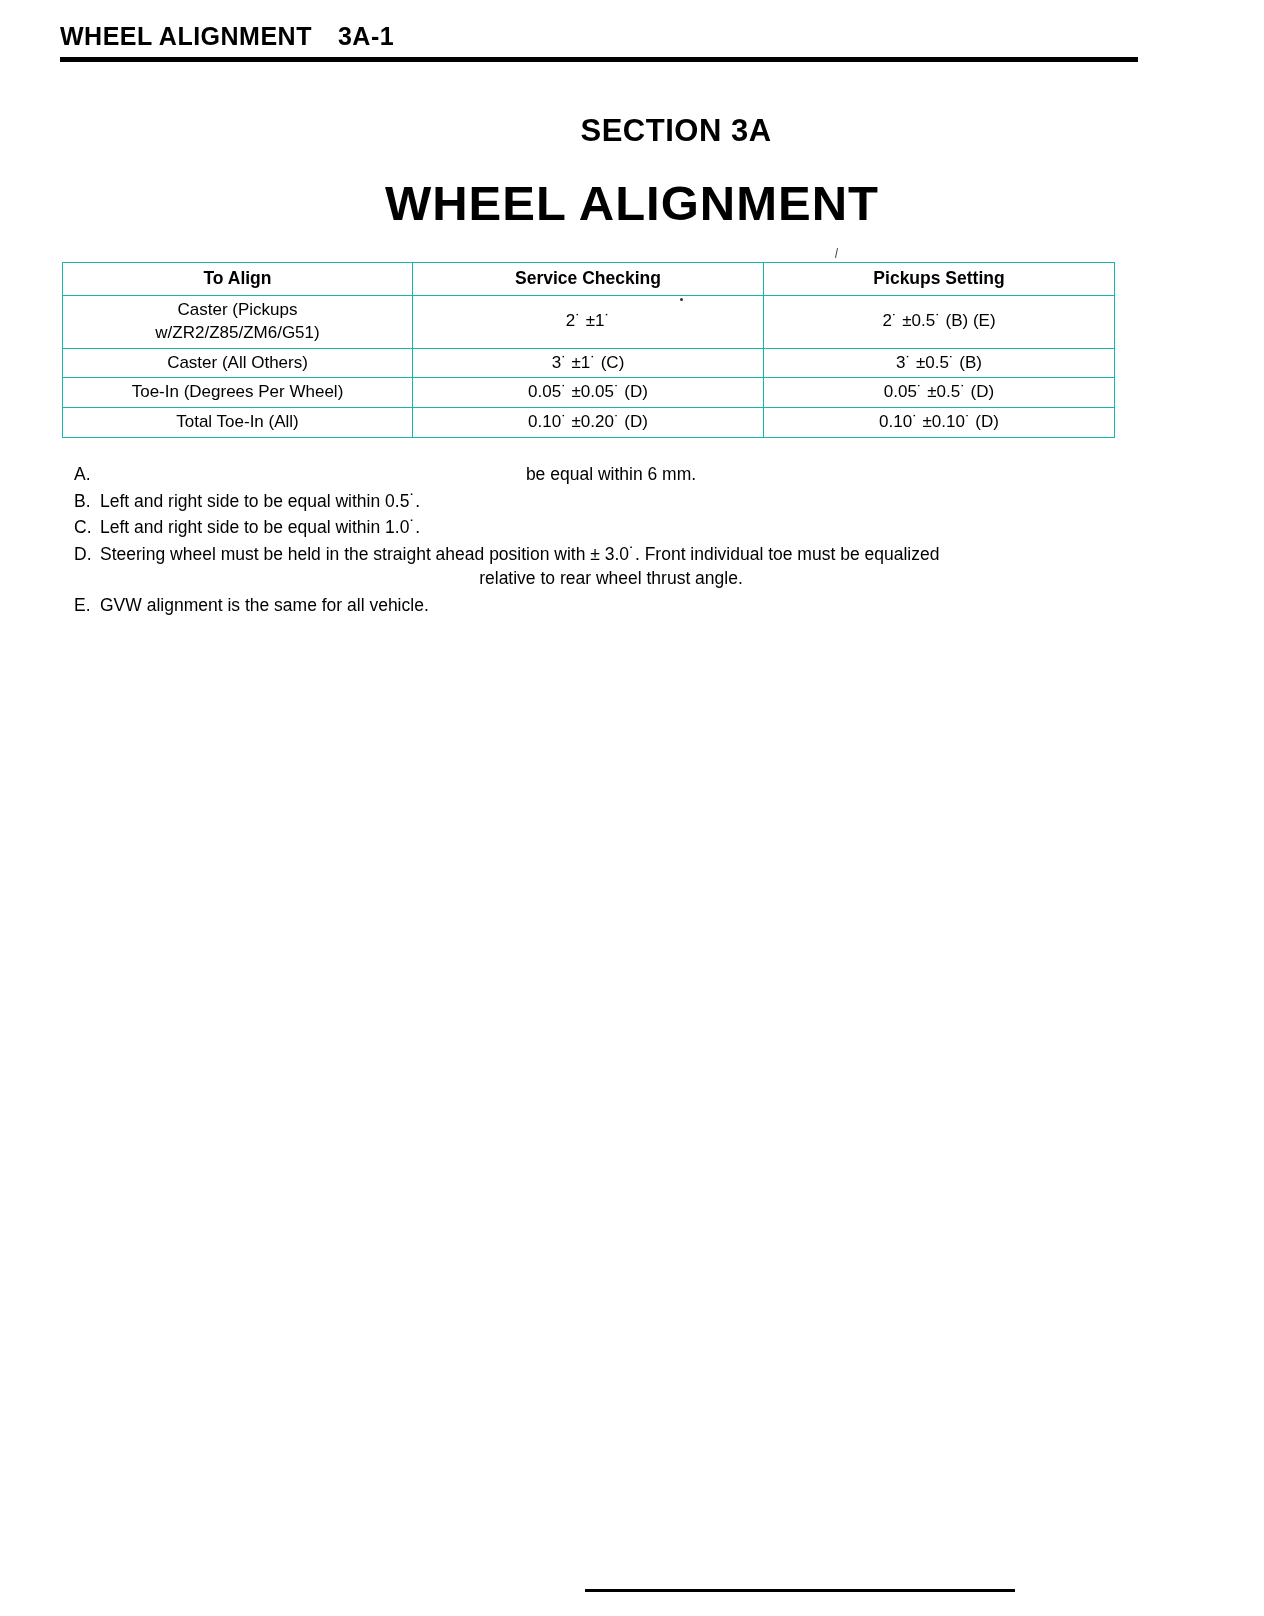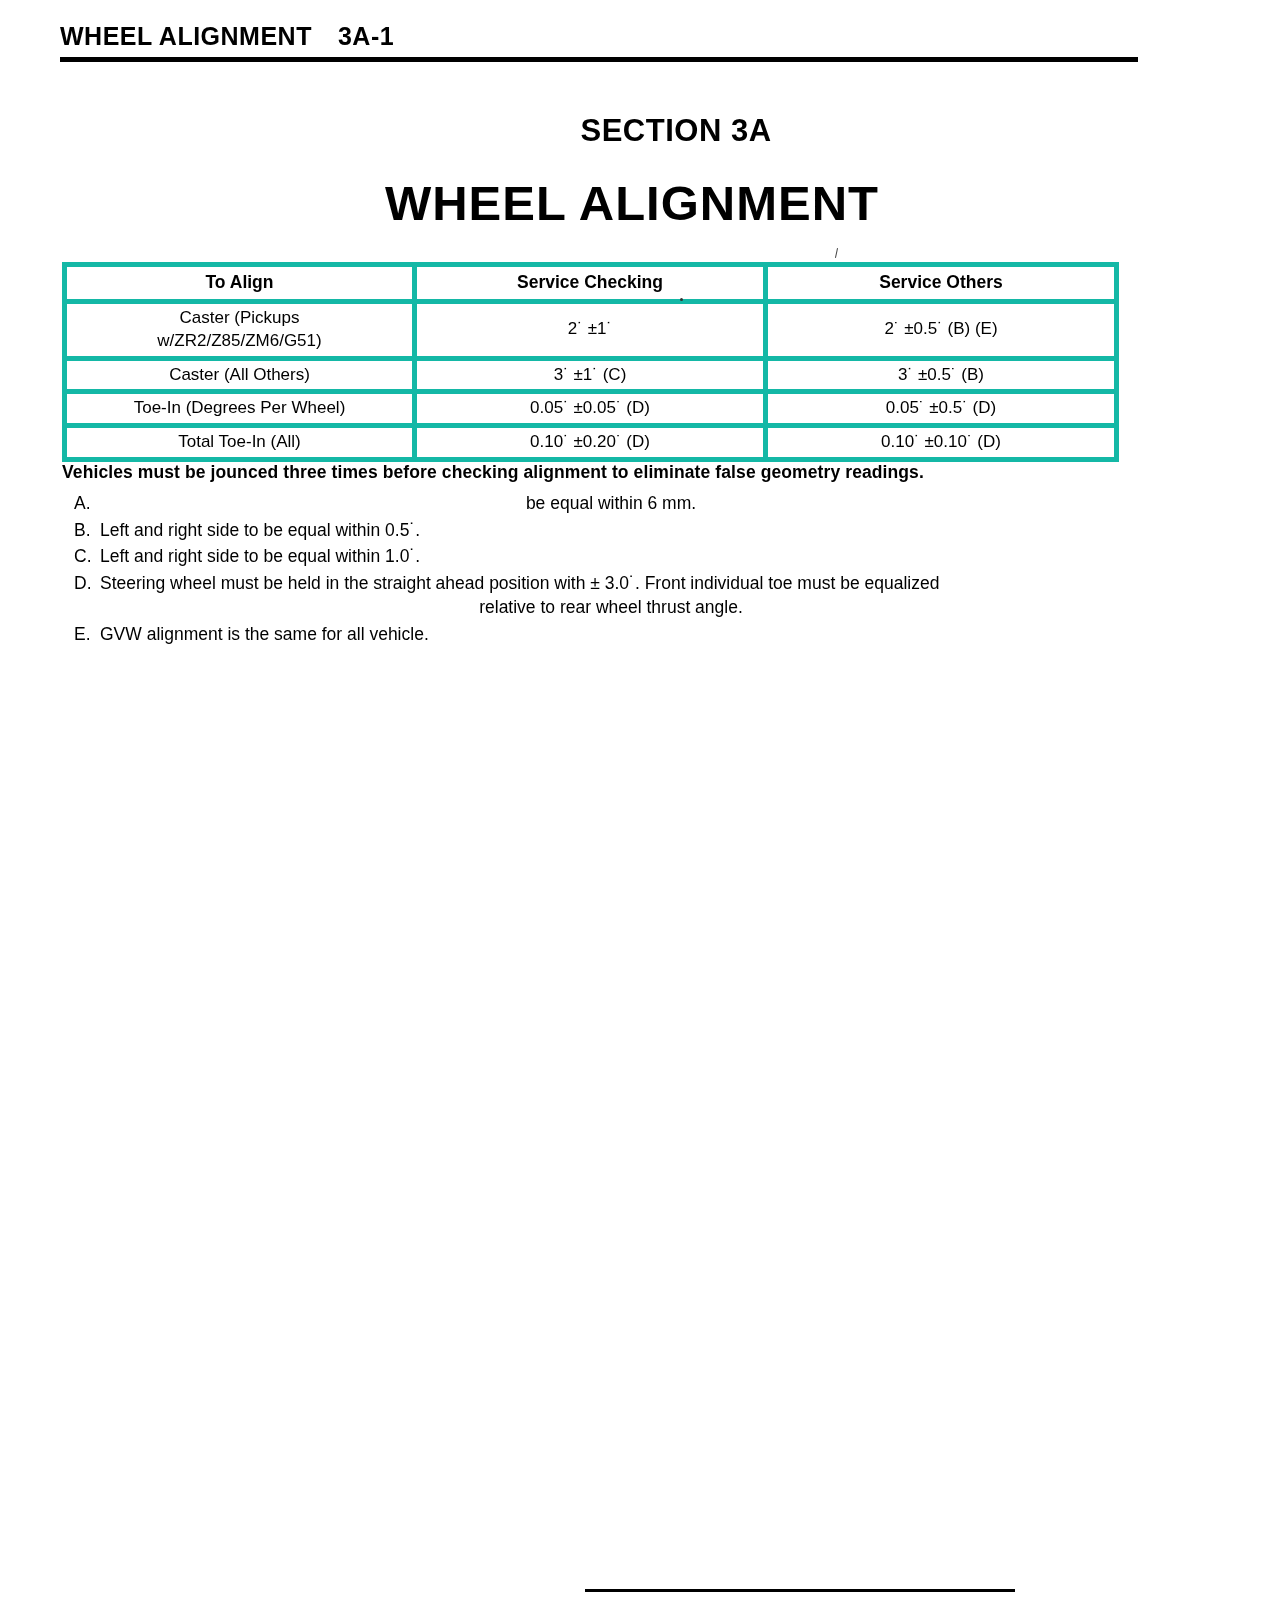--- a/index.html
+++ b/index.html
@@ -77,21 +77,21 @@
   
   .spec-table {
     position: absolute;
     top: 262px;
     left: 62px;
     width: 1052px;
     border-collapse: collapse;
     table-layout: fixed;
   }
   .spec-table td {
-    border: 5px solid #14b8a6;
+    border: 1px solid #14b8a6;
     font-size: 17px;
     text-align: center;
     padding: 3px 4px;
     vertical-align: middle;
     line-height: 1.35;
   }
   .spec-table .hdr td {
     font-weight: bold;
     font-size: 17.5px;
     padding: 4px 4px;
@@ -183,21 +183,21 @@
   <table class="spec-table">
     <colgroup>
       <col class="col1">
         <col class="col2">
         <col class="col3">
     </colgroup>
     <tbody>
       <tr class="hdr">
         <td>To Align</td>
         <td>Service Checking</td>
-        <td>Service Others</td>
+        <td>Pickups Setting</td>
       </tr>
       <tr>
         <td class="two-line">
           <span>Caster (Pickups</span><br>
           <span>w/ZR2/Z85/ZM6/G51)</span>
         </td>
         <td class="two-line">2˙ ±1˙</td>
         <td class="two-line">2˙ ±0.5˙ (B) (E)</td>
       </tr>
       <tr>
@@ -214,21 +214,20 @@
         <td>Total Toe-In (All)</td>
         <td>0.10˙ ±0.20˙ (D)</td>
         <td>0.10˙ ±0.10˙ (D)</td>
       </tr>
     </tbody>
   </table>
 
   <div class="dot-artifact"></div>
 
   <div class="notes">
-    <div class="notes-lead">Vehicles must be jounced three times before checking alignment to eliminate false geometry readings.</div>
 
     <div class="note-item">
       <div class="note-letter">A.</div>
       <div class="note-text">
         <span class="cont">be equal within 6 mm.</span>
       </div>
     </div>
 
     <div class="note-item">
       <div class="note-letter">B.</div>

